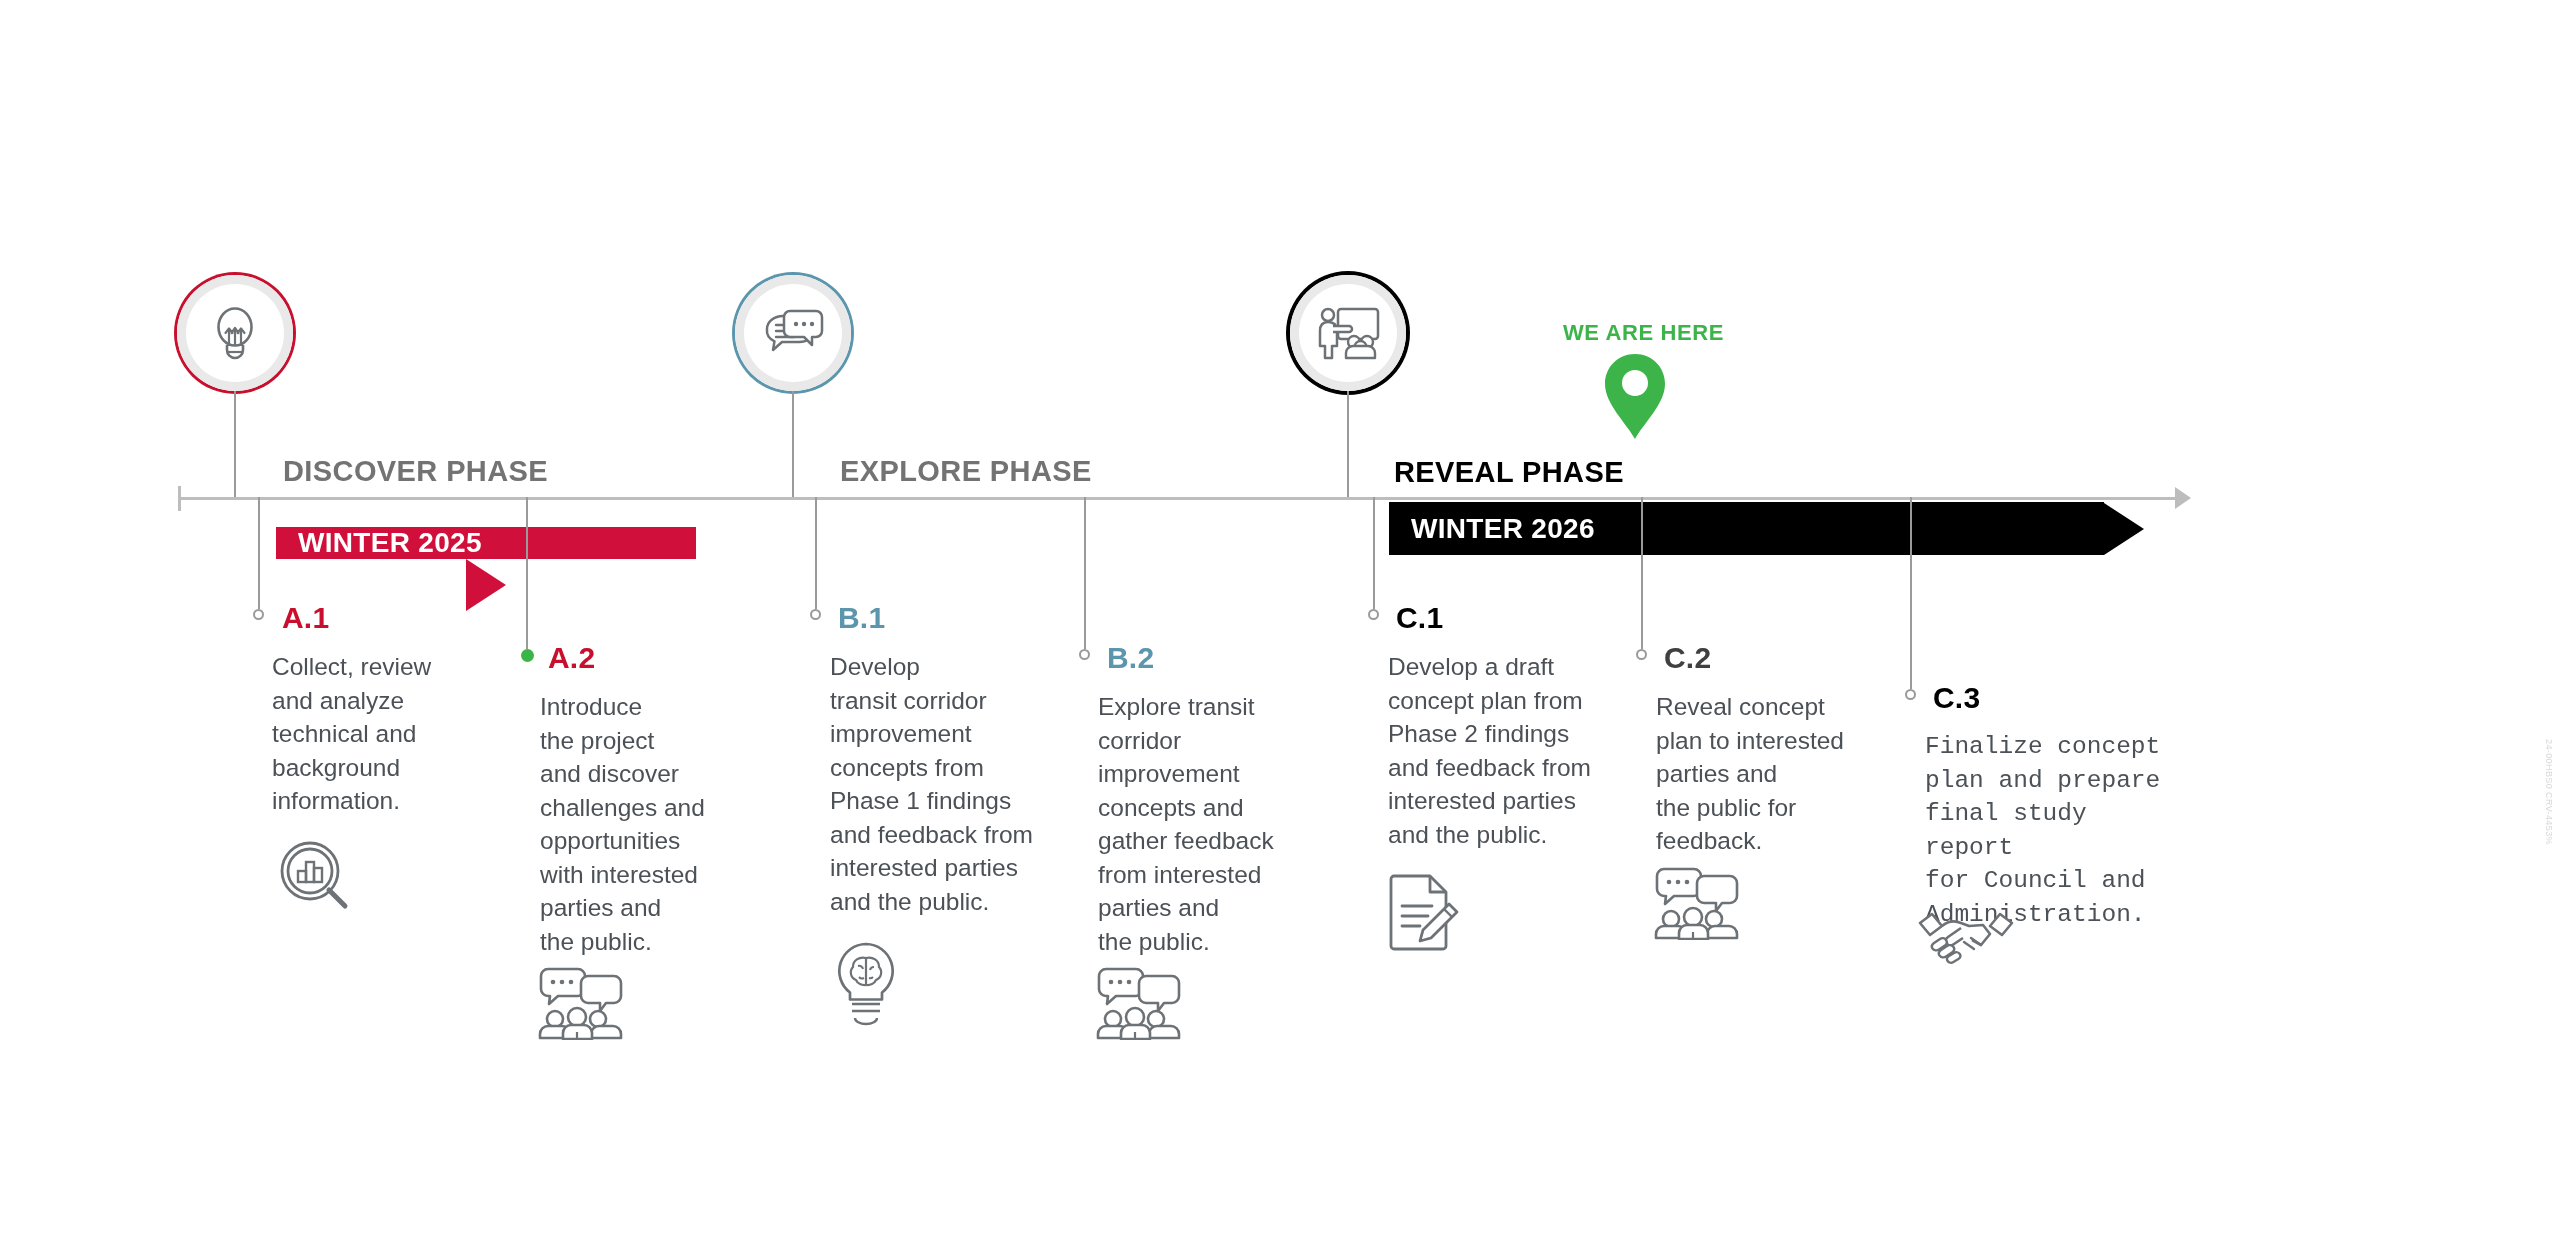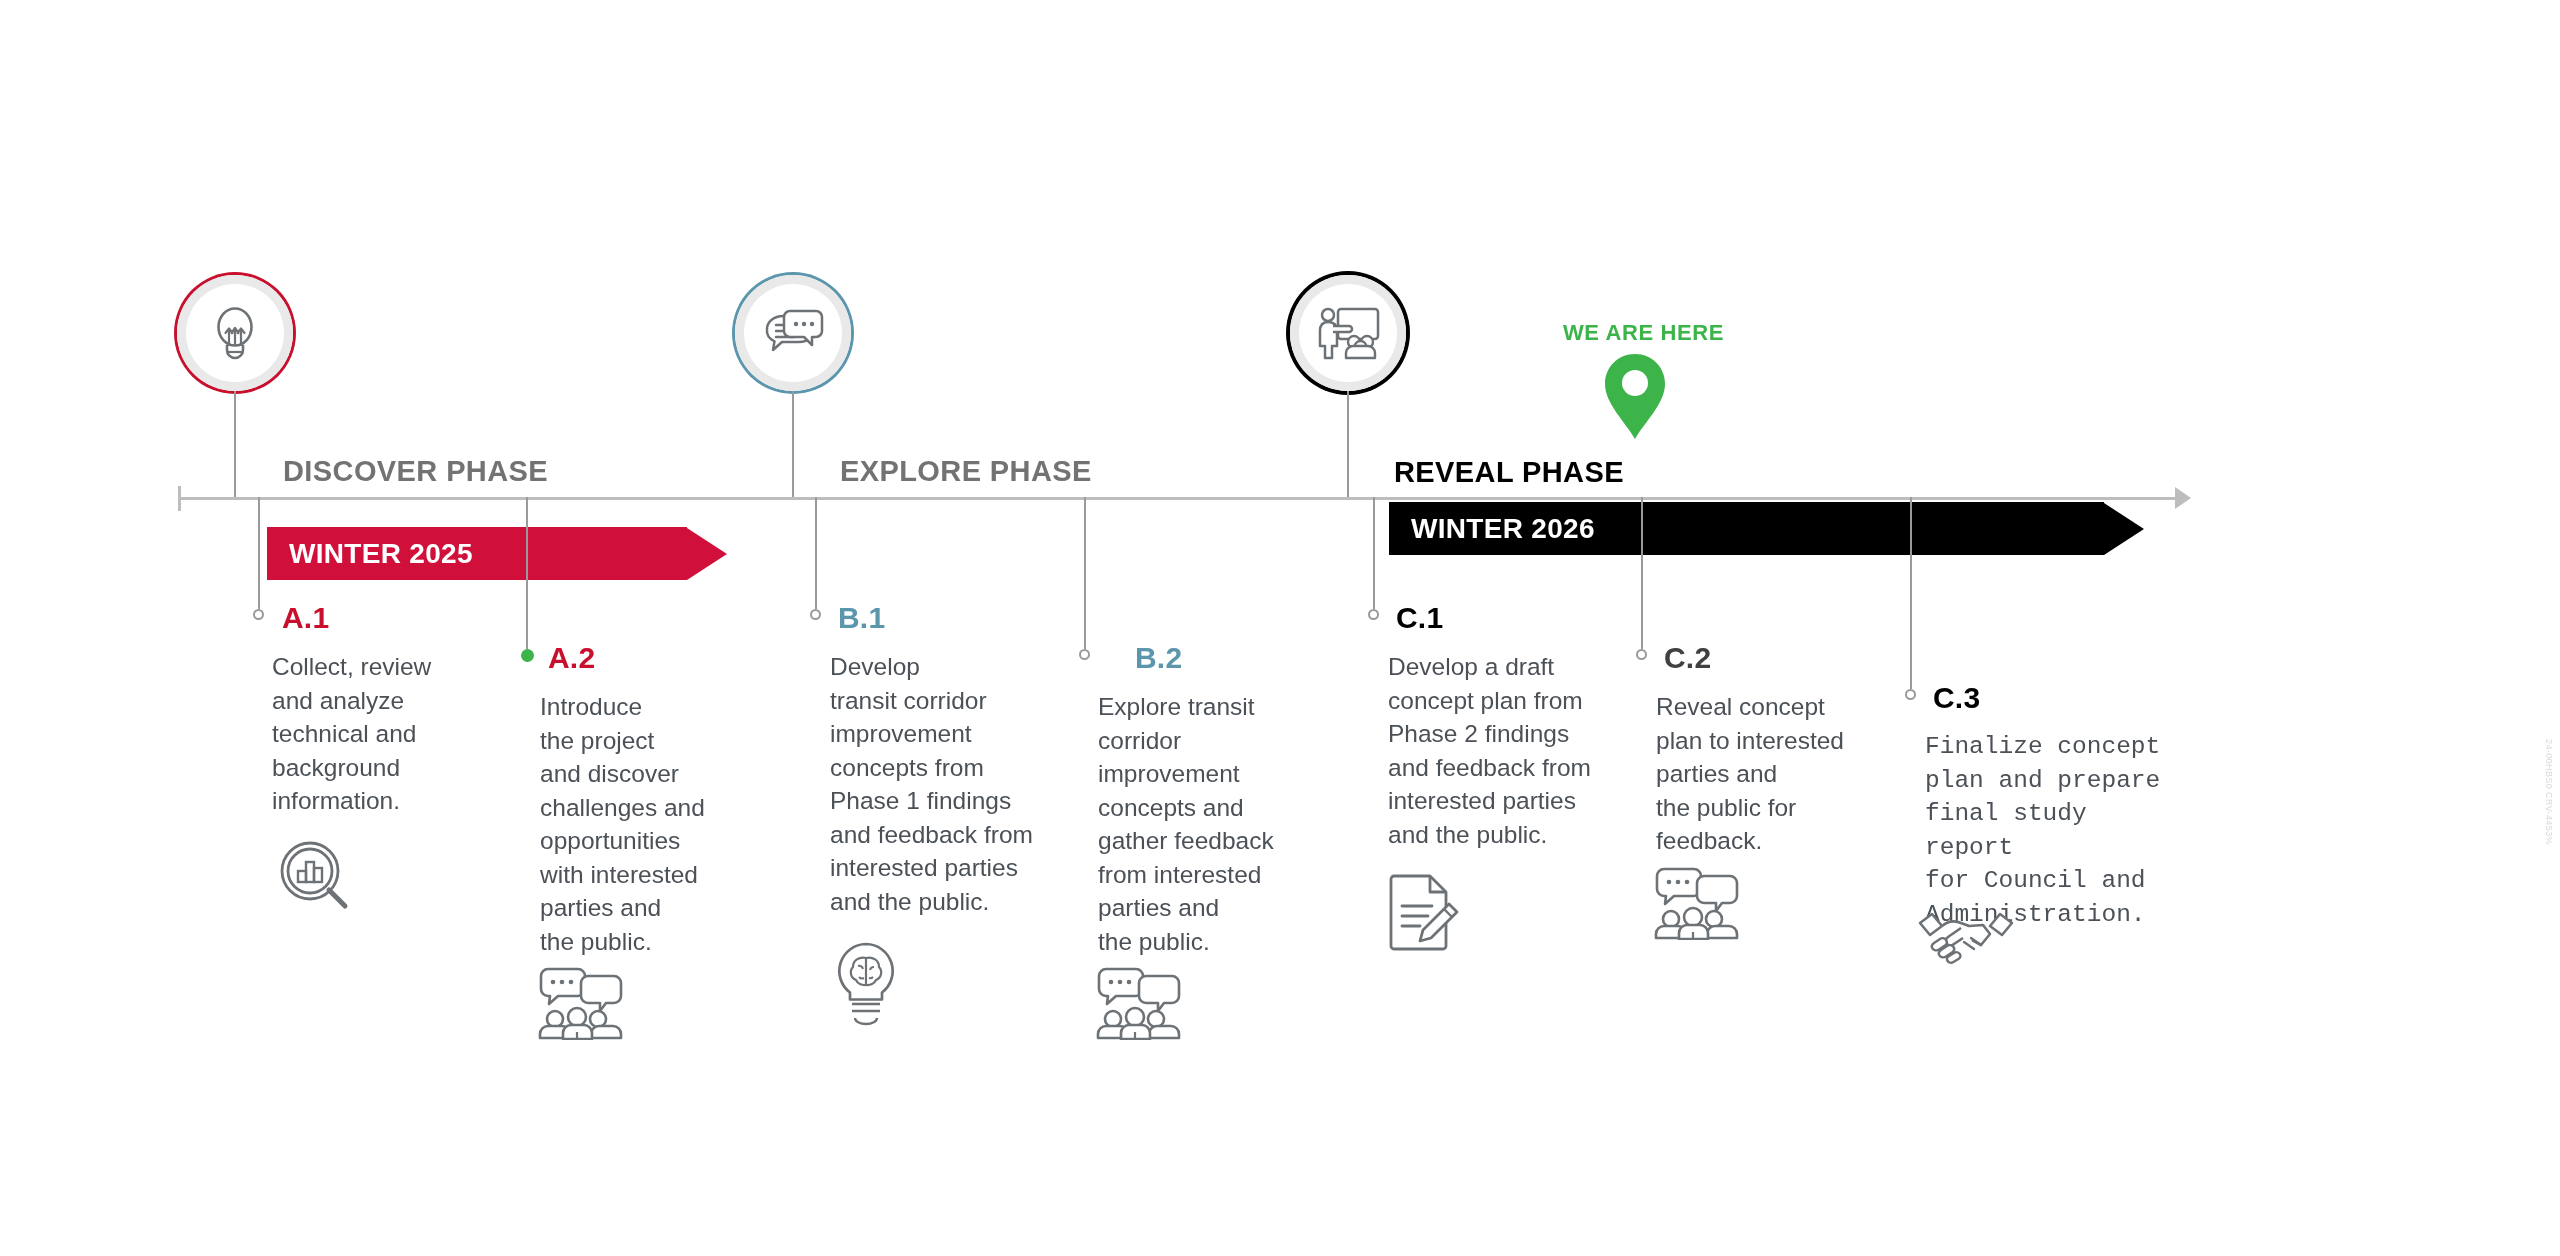--- a/index.html
+++ b/index.html
@@ -120,21 +120,21 @@
           <line x1="24" y1="50" x2="38" y2="50" stroke="#6d7276" stroke-width="2.2"></line>
           <path d="M31 44 V26 M25 44 V28 M37 44 V28" stroke="#6d7276" stroke-width="2.2" fill="none"></path>
           <path d="M21.5 31 L25 26.5 L28.5 31 M27.5 31 L31 26 L34.5 31 M33.5 31 L37 26.5 L40.5 31" fill="none" stroke="#6d7276" stroke-width="2.2" stroke-linecap="round" stroke-linejoin="round"></path>
         </svg>
       </div>
     </div>
     <div class="phase-stem" style="left:234px;top:391px;height:106px;"></div>
     <div class="phase-label" style="left:283px;top:455px;color:#737373;">DISCOVER PHASE</div>
   </div>
 
-  <div class="chev" style="left:267px;top:527px;">
+  <div class="chev" style="left:276px;top:527px;flex-direction:column;">
     <div class="body" style="width:420px;background:#D0103A;">
       <span class="txt">WINTER 2025</span>
     </div>
     <div class="tip" style="border-left:40px solid #D0103A;"></div>
   </div>
 
   <div class="phase-node">
     <div class="phase-circle" style="left:735px;top:275px;box-shadow:0 0 0 3px #5B96AD;">
       <div class="ring-inner">
         <svg width="64" height="58" viewBox="0 0 64 58">
@@ -260,21 +260,21 @@
         <path d="M38 18 a10 9 0 0 0 -13 9 a8 8 0 0 0 3 13 a9 8 0 0 0 10 5" fill="none" stroke="#6d7276" stroke-width="2.2"></path>
         <path d="M38 18 a10 9 0 0 1 13 9 a8 8 0 0 1 -3 13 a9 8 0 0 1 -10 5" fill="none" stroke="#6d7276" stroke-width="2.2"></path>
         <path d="M30 26 a4 4 0 0 1 5 3 M31 37 a4 4 0 0 0 5 1 M46 27 a4 4 0 0 0 -4 3 M45 37 a4 4 0 0 1 -4 1" fill="none" stroke="#6d7276" stroke-width="2"></path>
       </svg>
     </div>
   </div>
 
   <div class="task">
     <div class="drop" style="left:1084px;top:497px;height:152px;"></div>
     <div class="dot-hollow" style="left:1079px;top:649px;"></div>
-    <div class="code" style="left:1107px;top:641px;color:#5B96AD;margin-left:28px;">B.2</div>
+    <div class="code" style="left:1107px;top:641px;color:#5B96AD;">B.2</div>
     <div class="desc" style="left:1098px;top:690px;width:240px;">Explore transit
 corridor
 improvement
 concepts and
 gather feedback
 from interested
 parties and
 the public.</div>
     <div class="ticon" style="left:1094px;top:962px;">
       <svg width="90" height="78" viewBox="0 0 90 78">

